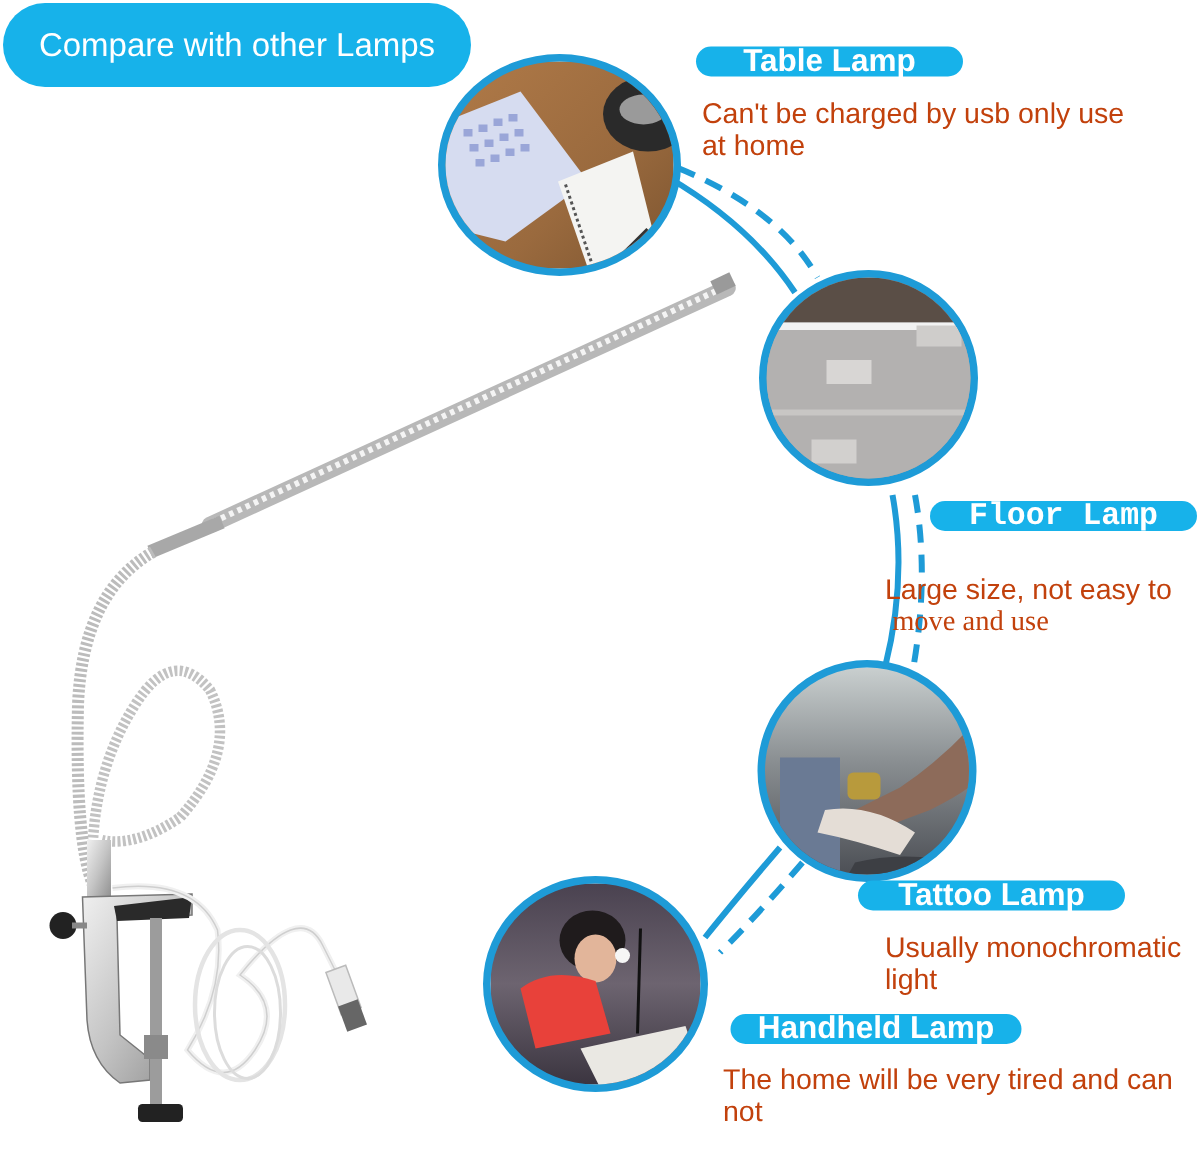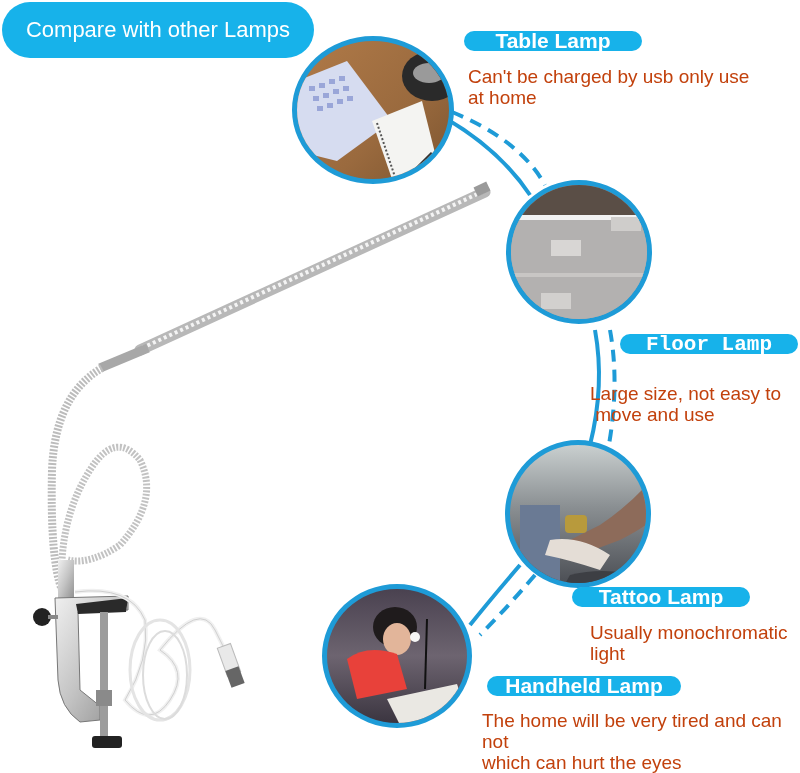--- a/index.html
+++ b/index.html
@@ -122,25 +122,24 @@
 
 <div class="pill label-pill" style="left:464px;top:31px;width:178px;">Table Lamp</div>
 <div class="desc" style="left:468px;top:66px;">
   <div>Can't be charged by usb only use</div>
   <div>at home</div>
 </div>
 
 <div class="pill label-pill" style="left:620px;top:334px;width:178px;font-family:Liberation Mono, monospace;">Floor Lamp</div>
 <div class="desc" style="left:590px;top:370px;margin-top:13px;">
   <div>Large size, not easy to</div>
-  <div style="white-space:pre;"> move and use</div>
+  <div style="white-space:pre;font-family:Liberation Serif, serif;"> move and use</div>
 </div>
 
 <div class="pill label-pill" style="left:572px;top:587px;width:178px;">Tattoo Lamp</div>
 <div class="desc" style="left:578px;top:622px;margin-left:12px;">
   <div>Usually monochromatic light</div>
 </div>
 
 <div class="pill label-pill" style="left:487px;top:676px;width:194px;">Handheld Lamp</div>
 <div class="desc" style="left:482px;top:710px;">
   <div>The home will be very tired and can not</div>
-  <div>which can hurt the eyes</div>
 </div>
 
 </body></html>

